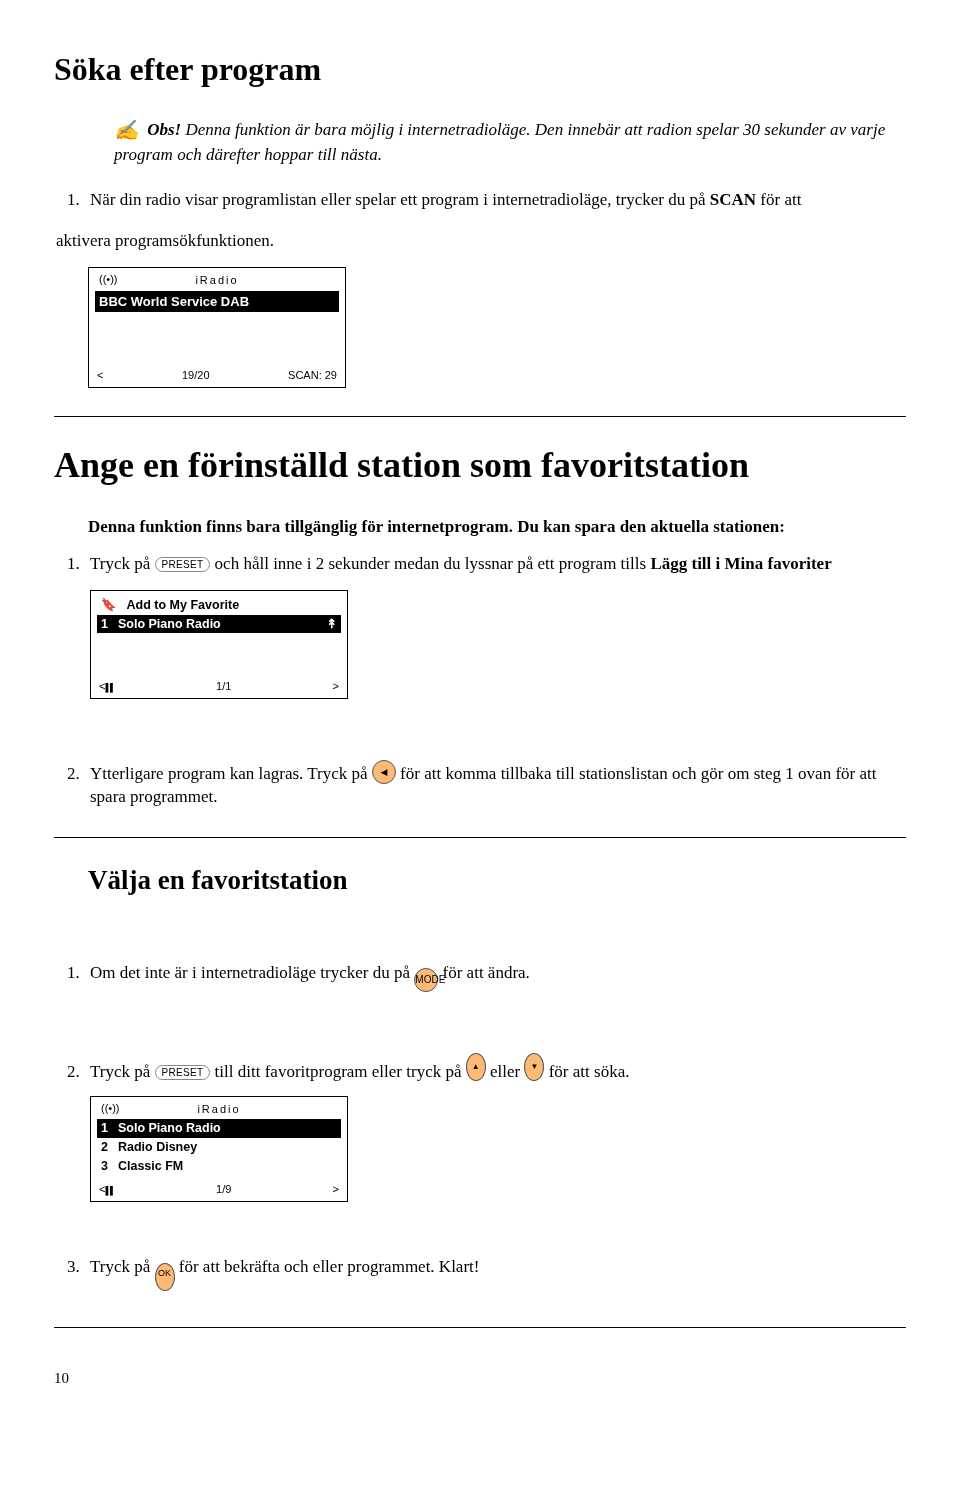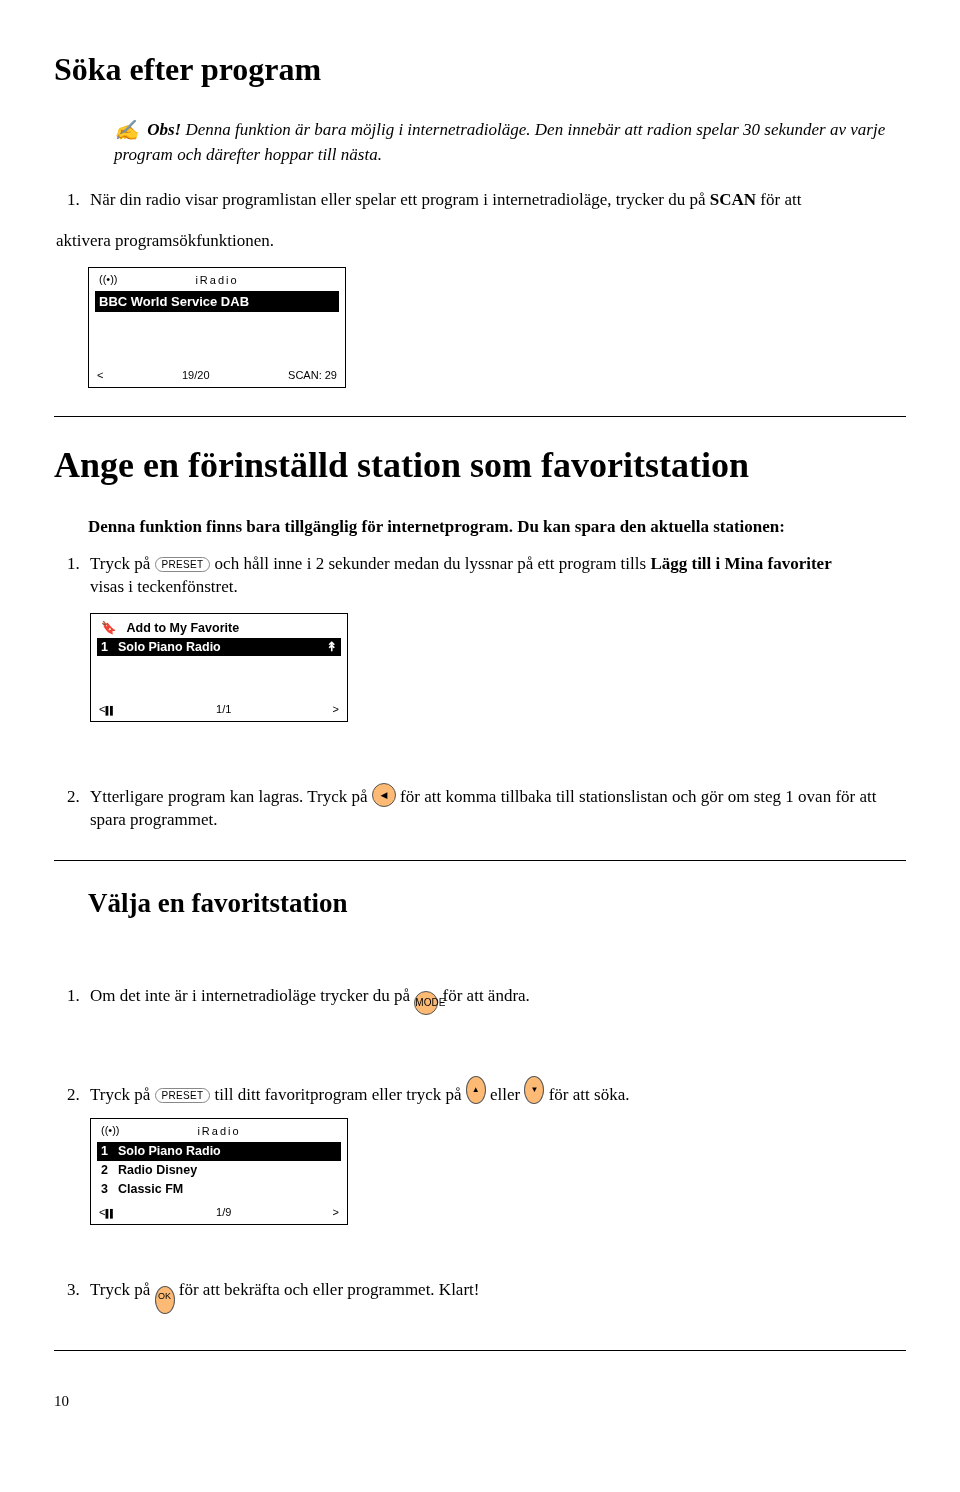--- a/index.html
+++ b/index.html
@@ -167,21 +167,20 @@
 
 <hr class="sep">
 
 <h2>Ange en förinställd station som favoritstation</h2>
 
 <div class="sec-intro">Denna funktion finns bara tillgänglig för internetprogram. Du kan spara den aktuella stationen:</div>
 
 <ol class="steps">
   <li>
     <span>Tryck på </span><span class="inline-btn">PRESET</span><span> och håll inne i 2 sekunder medan du lyssnar på ett program tills </span><span class="bold">Lägg till i Mina favoriter</span>
-    <div>visas i teckenfönstret.</div>
 
     <div class="lcd" style="margin-top:14px;">
       <div class="list-row">
         <span>🔖</span>
         <span>Add to My Favorite</span>
       </div>
       <div class="list-row hl">
         <span>1</span>
         <span style="flex:1">Solo Piano Radio</span>
         <span>↟</span>

